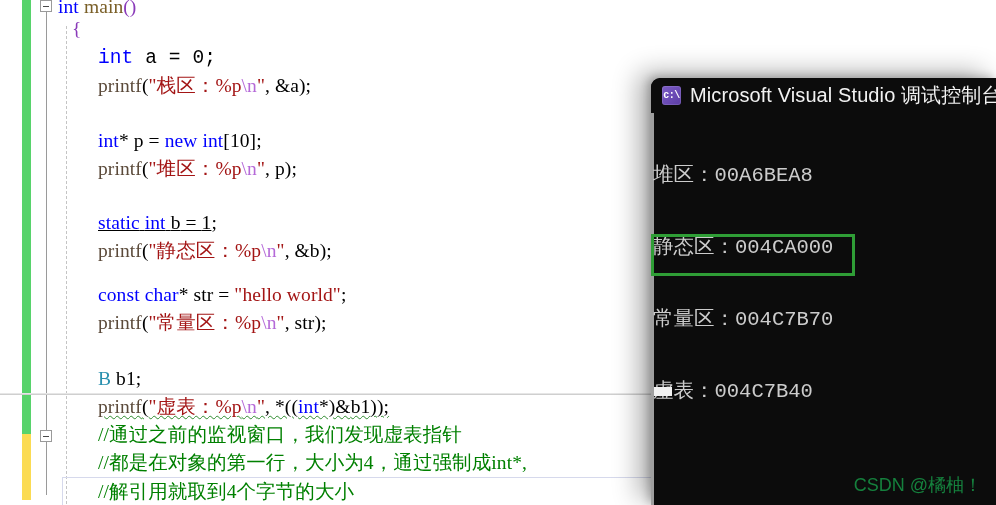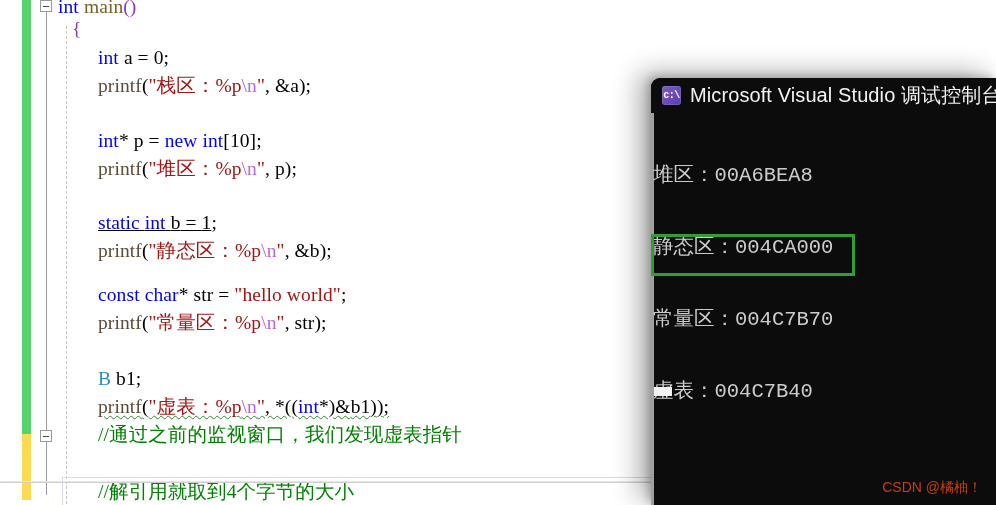--- a/index.html
+++ b/index.html
@@ -6,21 +6,21 @@
   html, body {
     width:996px; height:505px;
     overflow:hidden;
     background:#ffffff;
     font-family:"Liberation Serif", serif;
   }
   #root { position:relative; width:996px; height:505px; background:#fff; overflow:hidden; }
 
   
   #editor {
-    position:absolute; left:0; top:0; width:660px; height:483px;
+    position:absolute; left:0; top:0; width:660px; height:395px;
     background:#ffffff;
   }
   
   .changebar { position:absolute; left:22px; width:9px; }
   .changebar.green { top:0; height:434px; background:#57d36b; }
   .changebar.yellow { top:434px; height:66px; background:#fbdb52; }
 
   
   .outline-v { position:absolute; left:46px; top:10px; width:1px; height:485px; background:#9a9a9a; }
   
@@ -129,21 +129,21 @@
     width:18px; height:9px; background:#f2f2f2;
   }
   
   .console-leftstrip {
     position:absolute; left:0; top:35px; width:3px; height:392px;
     background:#9f9f9f;
   }
   #watermark {
     position:absolute; right:14px; bottom:8px;
     font-family:"Liberation Sans", sans-serif;
-    font-size:14px; color:#c2410c; white-space:nowrap;
+    font-size:18px; color:#15803d; white-space:nowrap;
   }
 </style>
 </head>
 <body>
 
 <div id="root">
 
   <div id="editor">
 
     <div class="changebar green"></div>
@@ -154,41 +154,42 @@
 
     <div class="collapse-box" style="left:40px; top:0px;"></div>
     <div class="collapse-box" style="left:40px; top:430px;"></div>
 
     <div class="region-outline"></div>
 
     <div class="code-line" style="top:-4px;"><span class="kw">int</span> <span class="fn">main</span><span class="punc">()</span></div>
 
     <div class="code-line" style="top:18px; left:72px;"><span class="punc">{</span></div>
 
-    <div class="code-line" style="top:47px; left:98px;"><span class="kw">int</span> <span>a</span> = <span class="num">0</span>;</div>
+    <div class="code-line" style="top:47px; left:98px;font-family:Liberation Mono, monospace;"><span class="kw">int</span> <span>a</span> = <span class="num">0</span>;</div>
 
     <div class="code-line" style="top:75px; left:98px;"><span class="fn2">printf</span>(<span class="str">"栈区：%p</span><span class="esc">\n</span><span class="str">"</span>, &amp;<span>a</span>);</div>
 
     <div class="code-line" style="top:130px; left:98px;"><span class="kw">int</span>* <span>p</span> = <span class="kw">new</span> <span class="kw">int</span>[<span class="num">10</span>];</div>
 
     <div class="code-line" style="top:158px; left:98px;"><span class="fn2">printf</span>(<span class="str">"堆区：%p</span><span class="esc">\n</span><span class="str">"</span>, <span>p</span>);</div>
 
     <div class="code-line" style="top:212px; left:98px;text-decoration:underline;"><span class="kw">static</span> <span class="kw">int</span> <span>b</span> = <span class="num">1</span>;</div>
 
     <div class="code-line" style="top:240px; left:98px;"><span class="fn2">printf</span>(<span class="str">"静态区：%p</span><span class="esc">\n</span><span class="str">"</span>, &amp;<span>b</span>);</div>
 
     <div class="code-line" style="top:284px; left:98px;"><span class="kw">const</span> <span class="kw">char</span>* <span>str</span> = <span class="str">"hello world"</span>;</div>
 
     <div class="code-line" style="top:312px; left:98px;"><span class="fn2">printf</span>(<span class="str">"常量区：%p</span><span class="esc">\n</span><span class="str">"</span>, <span>str</span>);</div>
 
     <div class="code-line" style="top:368px; left:98px;"><span class="typ">B</span> <span>b1</span>;</div>
 
     <div class="code-line squiggle" style="top:396px; left:98px;"><span class="fn2">printf</span>(<span class="str">"虚表：%p</span><span class="esc">\n</span><span class="str">"</span>, *((<span class="kw">int</span>*)&amp;<span>b1</span>));</div>
 
     <div class="code-line cmt" style="top:424px; left:98px;">//通过之前的监视窗口，我们发现虚表指针</div>
+    <div class="code-line cmt" style="top:452px; left:98px;">//都是在对象的第一行，大小为4，通过强制成int*,</div>
     <div class="code-line cmt" style="top:481px; left:98px;">//解引用就取到4个字节的大小</div>
 
     <div class="hsep"></div>
     <div class="hsep2"></div>
   </div>
 
   <div id="console">
 
     <div id="console-titlebar">
       <div id="console-icon">

